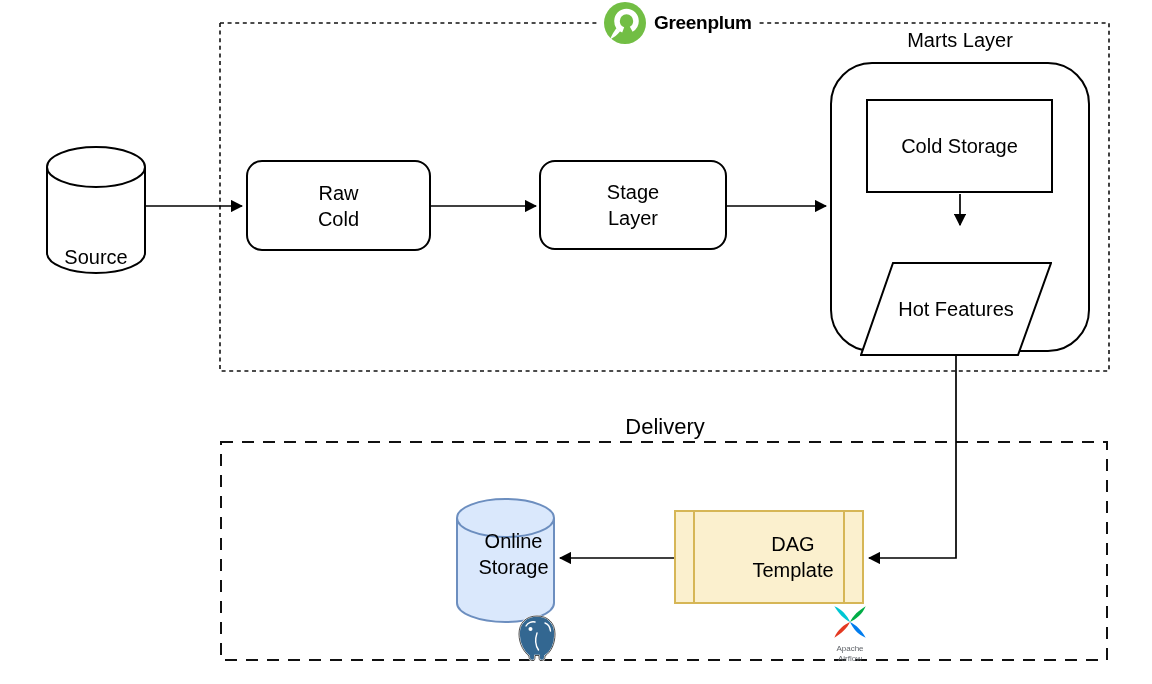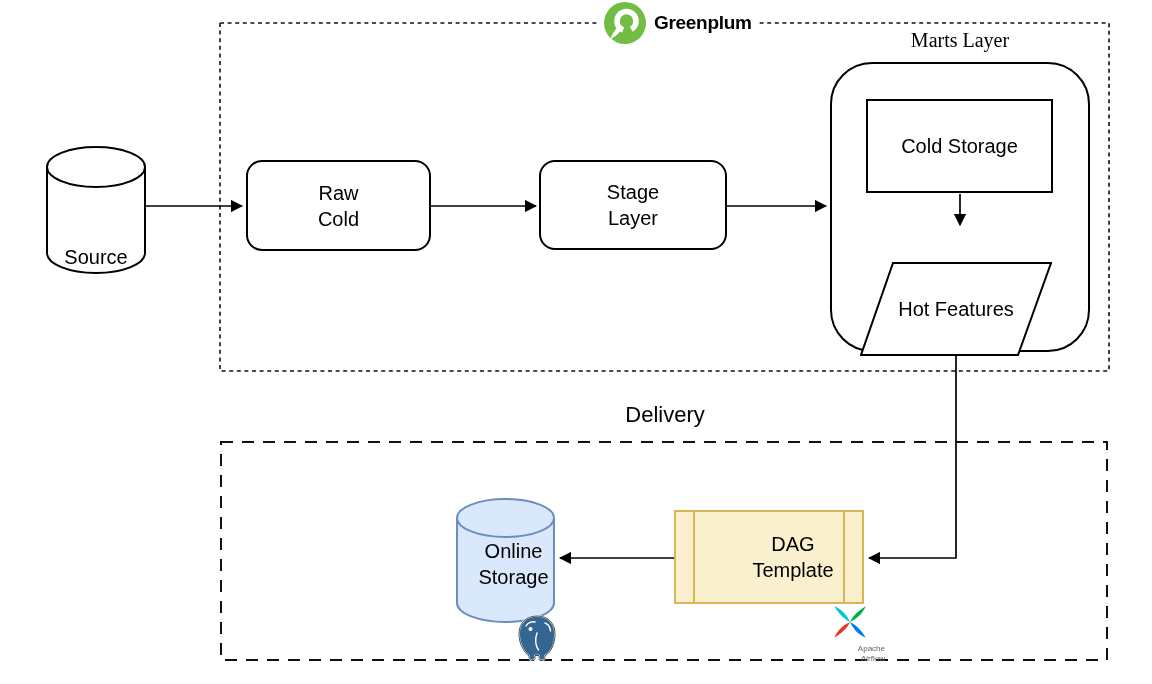--- a/index.html
+++ b/index.html
@@ -72,37 +72,37 @@
     position: absolute; left: 598px; top: 0px; height: 46px;
     display: flex; align-items: center; gap: 7px;
     background: #ffffff; padding: 0 5px;
   }
   .gp-badge .gp-text { font-size: 19px; font-weight: 700; letter-spacing: -0.3px; }
   .gp-disk { fill: var(--greenplum-green); }
   .gp-ring { fill: none; stroke: #fff; stroke-width: 5.6;
              stroke-dasharray: 51.4 8.3; stroke-dashoffset: -18.2; }
   .gp-tail { fill: #fff; }
 
-  .delivery-title { position: absolute; left: 565px; top: 402px; width: 200px;
+  .delivery-title { position: absolute; left: 565px; top: 414px; width: 200px;
     text-align: center; font-size: 22px; }
 
   
   .pg-logo { position: absolute; left: 514px; top: 614px; }
   .pg-body { fill: var(--postgres-blue); stroke: #ffffff; stroke-width: 1.6; }
   .pg-detail { fill: none; stroke: #fff; stroke-width: 1.4; stroke-linecap: round; }
   .pg-eye { fill: #fff; }
   .pg-outline { fill: none; stroke: #222; stroke-width: 0.8; }
 
   .af-logo { position: absolute; left: 831px; top: 603px; }
   .af-red   { fill: var(--airflow-red); }
   .af-cyan  { fill: var(--airflow-cyan); }
   .af-green { fill: var(--airflow-green); }
   .af-blue  { fill: var(--airflow-blue); }
   .af-caption { position: absolute; left: 815px; top: 644px; width: 70px;
-    text-align: right; font-size: 8px; line-height: 1.25; color: var(--caption-gray);
+    text-align: center; font-size: 8px; line-height: 1.25; color: var(--caption-gray);
     white-space: pre-line; }
 </style>
 </head>
 <body>
 
 <div class="canvas">
 
   <svg class="layer">
     <defs>
       <marker id="arrow" viewBox="0 0 10 10" refX="9" refY="5" markerWidth="7.2" markerHeight="7.2" orient="auto-start-reverse">
@@ -143,21 +143,21 @@
   <div class="node-rounded" style="left:246px; top:160px; width:185px; height:91px;">
     <div class="label">Raw
 Cold</div>
   </div>
 
   <div class="node-rounded" style="left:539px; top:160px; width:188px; height:90px;">
     <div class="label">Stage
 Layer</div>
   </div>
 
-  <div class="marts-title" style="left:830px; top:29px; width:260px;font-family:Liberation Serif, serif;">Marts Layer</div>
+  <div class="marts-title" style="left:830px; top:29px; width:260px;">Marts Layer</div>
   <div class="marts-box" style="left:830px; top:62px; width:260px; height:290px;"></div>
 
   <div class="rect-node" style="left:866px; top:99px; width:187px; height:94px;">
     <div class="label">Cold Storage</div>
   </div>
 
   <div class="para-node" style="left:860px; top:227px; width:192px; height:94px;margin-top:35px;">
     <svg width="192" height="94" viewBox="0 0 192 94">
       <polygon class="para-shape" points="33,1 191,1 158,93 1,93"></polygon>
     </svg>
@@ -169,21 +169,21 @@
     <div class="process-bar right"></div>
     <div class="label">DAG
 Template</div>
   </div>
 
   <div class="cyl" style="left:456px; top:498px; width:99px; height:125px;">
     <svg width="99" height="125" viewBox="0 0 99 125">
       <path class="cyl-blue-body" d="M1,20 L1,105 A48.5,19 0 0 0 98,105 L98,20"></path>
       <ellipse class="cyl-blue-top" cx="49.5" cy="20" rx="48.5" ry="19"></ellipse>
     </svg>
-    <div class="label" style="top:40px;padding-left:16px;">Online
+    <div class="label" style="top:30px;padding-left:16px;">Online
 Storage</div>
   </div>
 
   <svg class="pg-logo" width="46" height="48" viewBox="0 0 46 48">
     <path class="pg-body" d="M23,2 C12,2 5,9 5,20 C5,30 10,38 15,42 C15,44 15.5,46 17.5,46.5 L20,46.5 C21,45.5 21,43.5 21,41.5 L25,41.5 C25,43.5 25,45.5 26,46.5 L28.5,46.5 C30.5,46 31,44 31,42 C37,38 41,30 41,20 C41,9 34,2 23,2 Z"></path>
     <path class="pg-outline" d="M23,2 C12,2 5,9 5,20 C5,30 10,38 15,42 C15,44 15.5,46 17.5,46.5 L20,46.5 C21,45.5 21,43.5 21,41.5 L25,41.5 C25,43.5 25,45.5 26,46.5 L28.5,46.5 C30.5,46 31,44 31,42 C37,38 41,30 41,20 C41,9 34,2 23,2 Z"></path>
     <path class="pg-detail" d="M12,12 C14,8.5 18,7 21,8"></path>
     <path class="pg-detail" d="M31,9 C34,10 36,13 36.5,17"></path>
     <path class="pg-detail" d="M23,19 C21,25 21,31 24.5,36"></path>
     <circle class="pg-eye" cx="16.5" cy="15" r="2"></circle>

